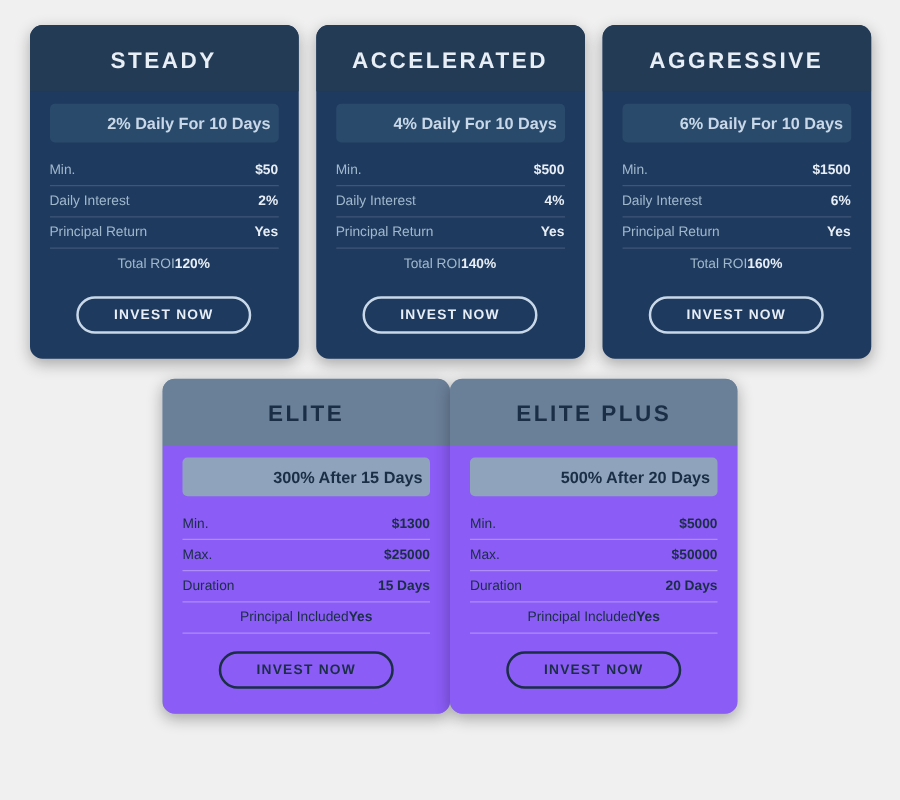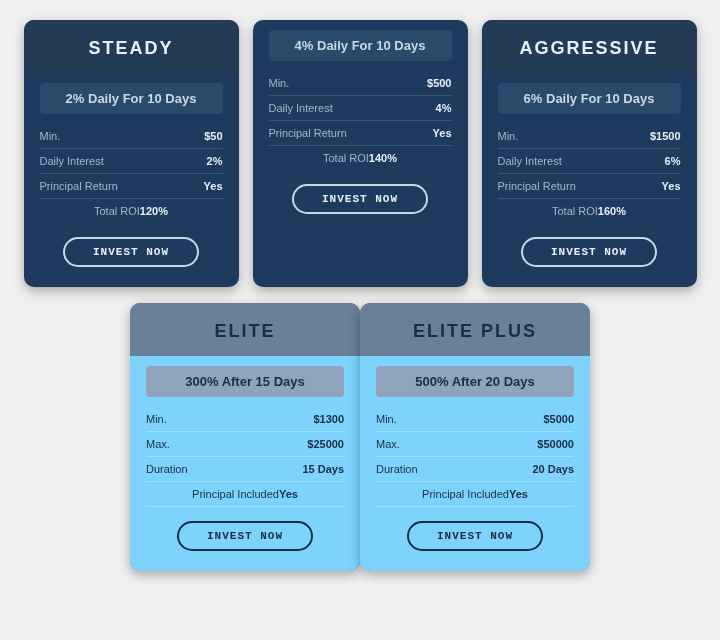--- a/index.html
+++ b/index.html
@@ -46,24 +46,24 @@
       letter-spacing: 2px;
     }
 
     .card-body {
       padding: 10px 16px 16px;
     }
 
     .card-subtitle {
       background: #2a4a6b;
       color: #c8d8e8;
-      text-align: center;
+      text-align: right;
       font-size: 13px;
       font-weight: bold;
-      padding: 8px 21px;
+      padding: 8px 6px;
       margin-bottom: 10px;
       border-radius: 4px;
     }
 
     .card-row {
       display: flex;
       justify-content: space-between;
       align-items: center;
       border-bottom: 1px solid rgba(255,255,255,0.15);
       padding: 6px 0;
@@ -91,21 +91,20 @@
       background: transparent;
       border: 2px solid #c8d8e8;
       color: #e8eef5;
       border-radius: 20px;
       padding: 7px 28px;
       font-size: 11px;
       font-weight: bold;
       letter-spacing: 1px;
       cursor: pointer;
       text-align: center;
-      font-family: Liberation Mono, monospace;
     }
 
     .bottom-row {
       display: flex;
       justify-content: center;
     }
 
     .card-bottom {
       background: #7a8fa8;
       border-radius: 10px;
@@ -119,21 +118,21 @@
     }
 
     .card-bottom .card-title {
       color: #1a2e45;
       font-size: 18px;
       font-weight: bold;
       letter-spacing: 2px;
     }
 
     .card-bottom .card-body {
-      background: #7dd3fc;
+      background: #8b5cf6;
     }
 
     .card-bottom .card-subtitle {
       background: #8fa4bc;
       color: #1a2e45;
     }
 
     .card-bottom .card-label {
       color: #1a2e45;
     }
@@ -180,20 +179,23 @@
 
           <div class="card-row">
             <span class="card-label">Total ROI</span>
             <span class="card-value">120%</span>
           </div>
 
         <button class="invest-btn">INVEST NOW</button>
       </div>
     </div>
       <div class="card">
+      <div class="card-header">
+        <div class="card-title">ACCELERATED</div>
+      </div>
       <div class="card-body">
         <div class="card-subtitle">4% Daily For 10 Days</div>
 
           <div class="card-row">
             <span class="card-label">Min.</span>
             <span class="card-value">$500</span>
           </div>
 
           <div class="card-row">
             <span class="card-label">Daily Interest</span>

